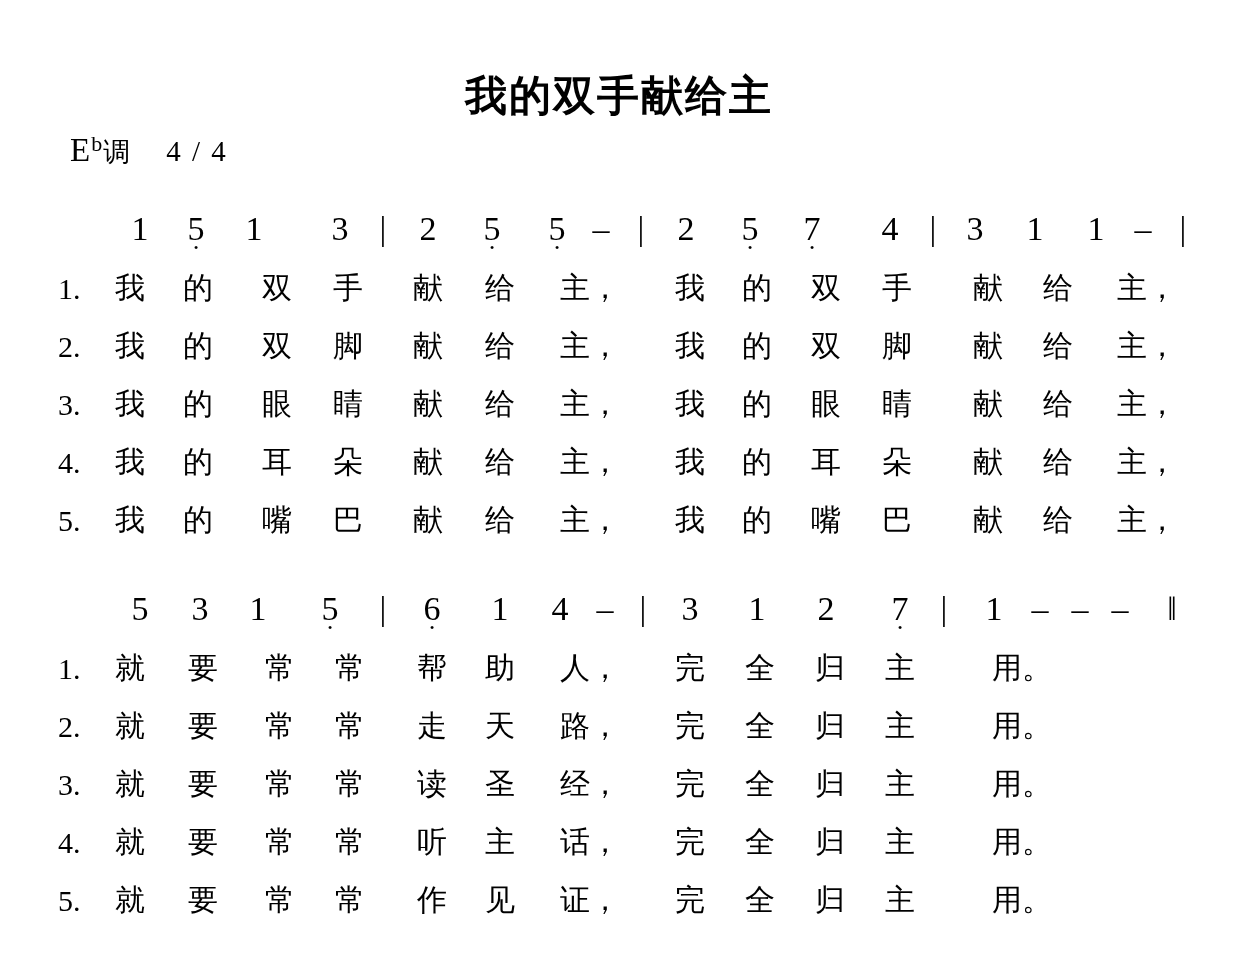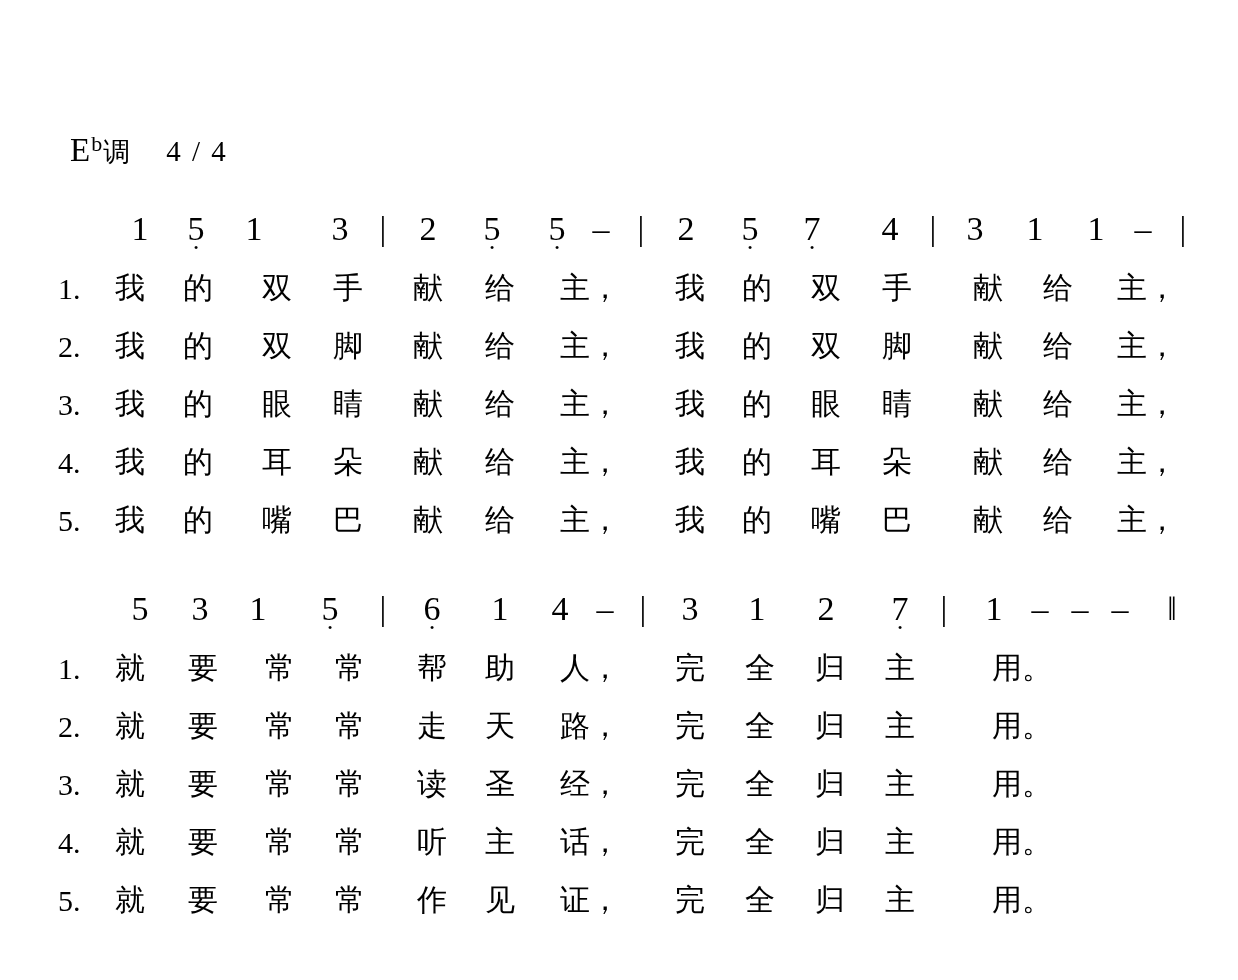--- a/index.html
+++ b/index.html
@@ -129,20 +129,21 @@
     margin-left: -20px;
     text-align: center;
     line-height: 40px;
   }
 </style>
 </head>
 <body>
 
 <div class="sheet">
 
+  <div class="title">我的双手献给主</div>
 
   <div class="keyline">
     <span class="key-letter">E</span>
       <span class="key-flat">b</span>
       <span class="key-word">调</span>
     <span class="meter">4 / 4</span>
   </div>
 
   <div class="system" id="system-1">
       <div class="note-row">

